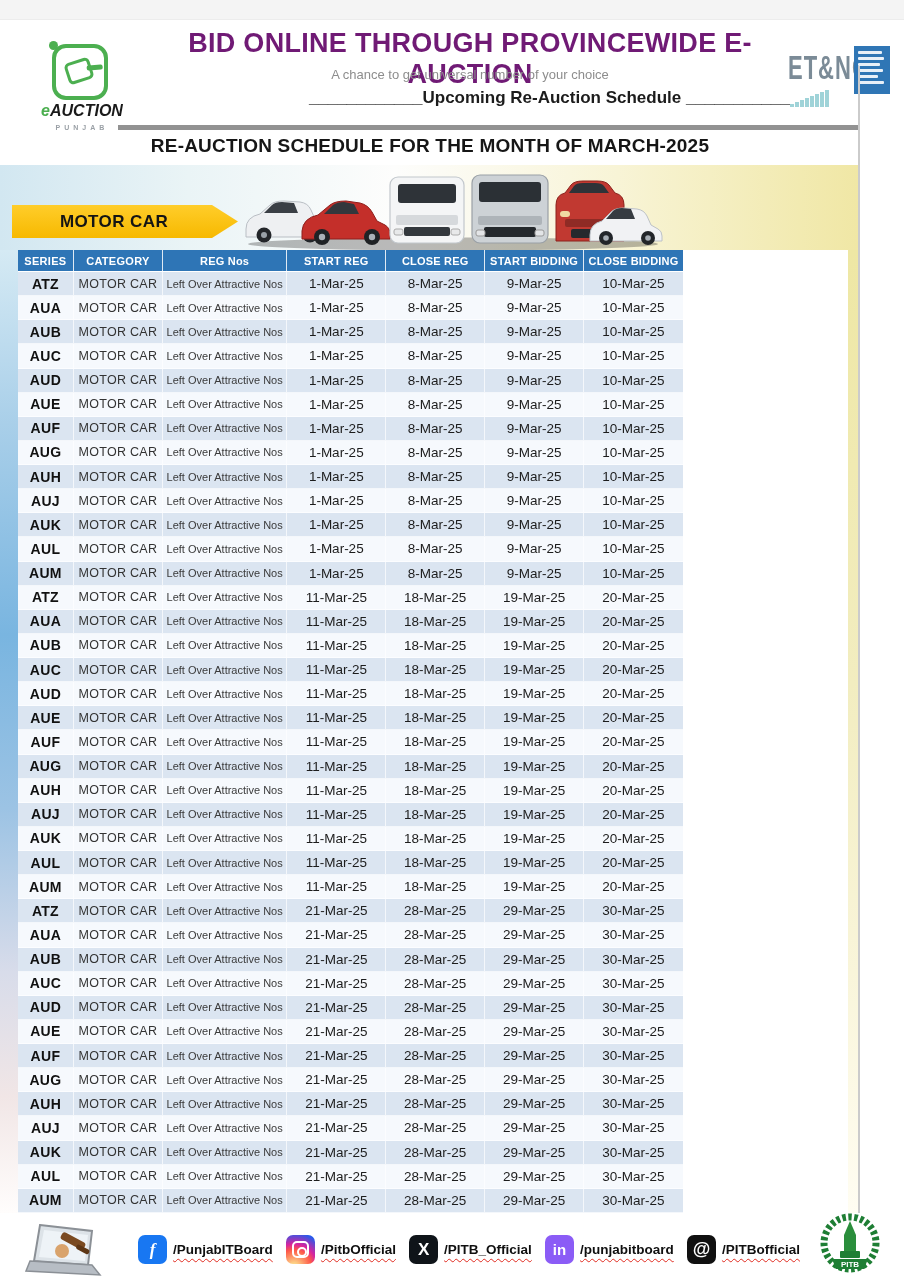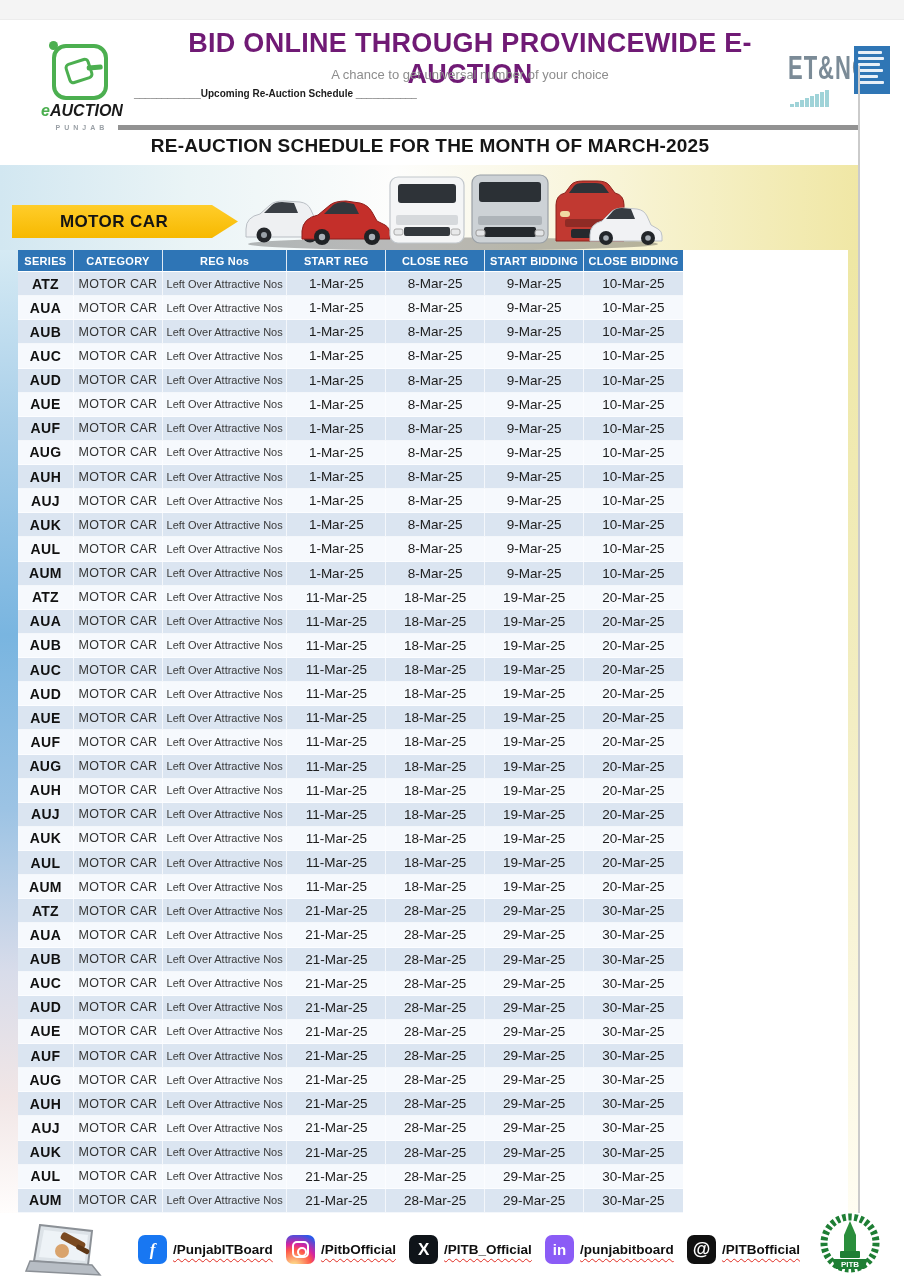--- a/index.html
+++ b/index.html
@@ -7,22 +7,22 @@
   body { position:relative; font-family:"Liberation Sans", "DejaVu Sans", sans-serif; background:#ffffff; overflow:hidden; }
 
   .top-strip { position:absolute; left:0; top:0; width:904px; height:20px; background:#f4f4f4; border-bottom:1px solid #ececec; }
 
   
   .hdr { position:absolute; left:0; top:20px; width:860px; height:105px; background:#fff; }
   .main-title { position:absolute; left:150px; top:8px; width:640px; text-align:center;
     font-size:27px; font-weight:800; color:#701a75; letter-spacing:.3px; }
   .subtitle { position:absolute; left:150px; top:47px; width:640px; text-align:center;
     font-size:13px; color:#8d8d8d; }
-  .sched-line { position:absolute; left:134px; top:68px; width:640px; text-align:left;
-    font-size:10px; font-weight:700; color:#1c1c1c; }
+  .sched-line { position:absolute; left:150px; top:68px; width:640px; text-align:right;
+    font-size:17px; font-weight:700; color:#1c1c1c; }
   .timing-line { position:absolute; left:110px; top:89px; width:680px; text-align:center;
     font-size:9.5px; font-weight:700; color:#3c3c3c; }
   .divider { position:absolute; left:118px; top:125px; width:742px; height:5px; background:#777; opacity:.8; }
 
   
   .ea-logo { position:absolute; left:16px; top:24px; width:132px; height:100px; }
   .ea-box { position:absolute; left:36px; top:0; width:56px; height:56px; border:4px solid #4caf50; border-radius:14px; }
   .ea-box .dot { position:absolute; left:-7px; top:-7px; width:9px; height:9px; background:#4caf50; border-radius:50%; }
   .ea-gavel { position:absolute; left:10px; top:12px; width:26px; height:22px; border:3px solid #4caf50; border-radius:5px; transform:rotate(-18deg); }
   .ea-gavel::after { content:""; position:absolute; left:18px; top:7px; width:16px; height:5px; background:#4caf50; border-radius:2px; transform:rotate(14deg); }

